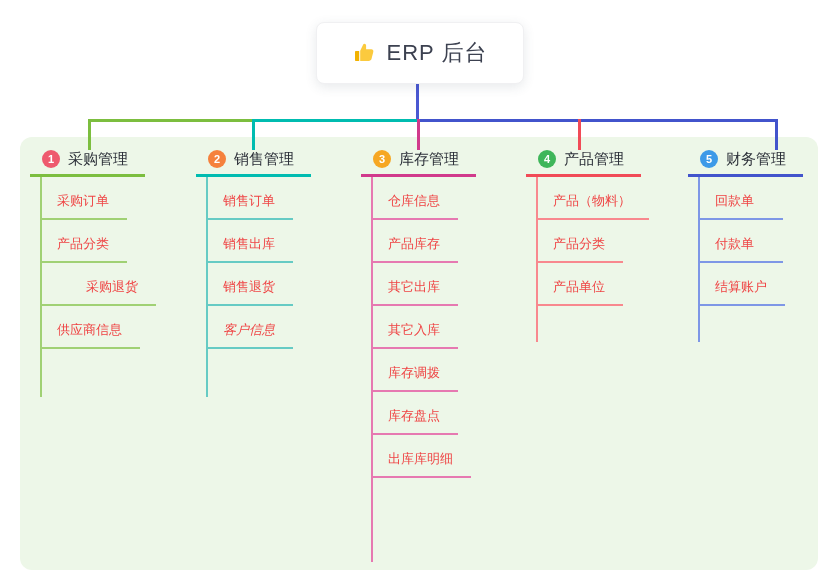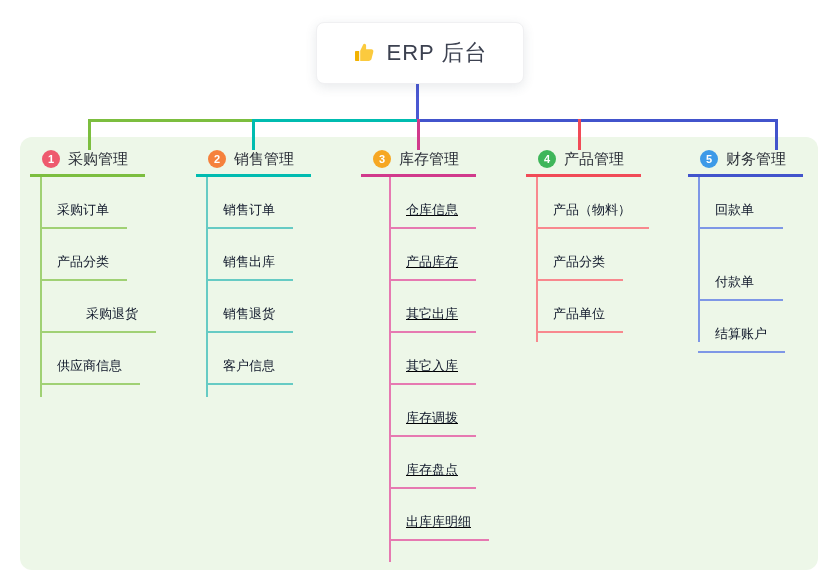--- a/index.html
+++ b/index.html
@@ -30,25 +30,25 @@
     font-size:15px;color:#2b2f38;font-weight:500;z-index:3;
   }
   .badge{
     width:18px;height:18px;border-radius:50%;flex:0 0 18px;
     color:#ffffff;font-size:11px;font-weight:600;
     display:flex;align-items:center;justify-content:center;
   }
   .kids{position:absolute;z-index:3;}
   .spine{position:absolute;left:0;top:0;width:2px;}
   .child-node{
-    position:relative;height:52px;box-sizing:border-box;
+    position:relative;height:43px;box-sizing:border-box;
     width:max-content;min-width:85px;
     display:flex;align-items:flex-end;
     padding:0 18px 8px 17px;white-space:nowrap;
-    font-size:13px;color:#0f172a;
+    font-size:13px;color:#ef4444;
   }
 </style>
 </head>
 <body>
 
 <div id="stage">
   <div class="panel" id="panel" style="background: rgb(237, 247, 232);"></div>
 
   <div class="root-node">
     <span class="icon">
@@ -78,28 +78,28 @@
     <div class="line" style="left: 252px; top: 119px; width: 3px; height: 31px; background: rgb(0, 188, 176);"></div>
     <div class="branch-node" style="left: 196px; border-bottom: 3px solid rgb(0, 188, 176);">
       <span class="badge" style="background: rgb(245, 129, 60);">2</span>
       <span>销售管理</span>
     </div>
     <div class="kids" style="left: 206px; top: 177px;">
       <div class="spine" style="height: 220px; background: rgb(102, 203, 196);"></div>
       <div class="child-node" style="border-bottom: 2px solid rgb(102, 203, 196);">销售订单</div>
       <div class="child-node" style="border-bottom: 2px solid rgb(102, 203, 196);">销售出库</div>
       <div class="child-node" style="border-bottom: 2px solid rgb(102, 203, 196);">销售退货</div>
-      <div class="child-node" style="border-bottom: 2px solid rgb(102, 203, 196);">客户信息</div>
+      <div class="child-node" style="border-bottom: 2px solid rgb(102, 203, 196); font-style: italic;">客户信息</div>
     </div>
     <div class="line" style="left: 417px; top: 119px; width: 3px; height: 31px; background: rgb(209, 58, 140);"></div>
     <div class="branch-node" style="left: 361px; border-bottom: 3px solid rgb(209, 58, 140);">
       <span class="badge" style="background: rgb(246, 167, 35);">3</span>
       <span>库存管理</span>
     </div>
-    <div class="kids" style="left: 389px; top: 177px; text-decoration: underline;">
+    <div class="kids" style="left: 371px; top: 177px;">
       <div class="spine" style="height: 385px; background: rgb(230, 121, 177);"></div>
       <div class="child-node" style="border-bottom: 2px solid rgb(230, 121, 177);">仓库信息</div>
       <div class="child-node" style="border-bottom: 2px solid rgb(230, 121, 177);">产品库存</div>
       <div class="child-node" style="border-bottom: 2px solid rgb(230, 121, 177);">其它出库</div>
       <div class="child-node" style="border-bottom: 2px solid rgb(230, 121, 177);">其它入库</div>
       <div class="child-node" style="border-bottom: 2px solid rgb(230, 121, 177);">库存调拨</div>
       <div class="child-node" style="border-bottom: 2px solid rgb(230, 121, 177);">库存盘点</div>
       <div class="child-node" style="border-bottom: 2px solid rgb(230, 121, 177);">出库库明细</div>
     </div>
     <div class="line" style="left: 578px; top: 119px; width: 3px; height: 31px; background: rgb(241, 75, 87);"></div>
@@ -114,16 +114,16 @@
       <div class="child-node" style="border-bottom: 2px solid rgb(248, 136, 142);">产品单位</div>
     </div>
     <div class="line" style="left: 775px; top: 119px; width: 3px; height: 31px; background: rgb(66, 84, 204);"></div>
     <div class="branch-node" style="left: 688px; border-bottom: 3px solid rgb(66, 84, 204);">
       <span class="badge" style="background: rgb(61, 154, 232);">5</span>
       <span>财务管理</span>
     </div>
     <div class="kids" style="left: 698px; top: 177px;">
       <div class="spine" style="height: 165px; background: rgb(126, 151, 230);"></div>
       <div class="child-node" style="border-bottom: 2px solid rgb(126, 151, 230);">回款单</div>
-      <div class="child-node" style="border-bottom: 2px solid rgb(126, 151, 230); margin-top: 20px;">付款单</div>
+      <div class="child-node" style="border-bottom: 2px solid rgb(126, 151, 230);">付款单</div>
       <div class="child-node" style="border-bottom: 2px solid rgb(126, 151, 230);">结算账户</div>
     </div>
   </div>
 
 </body></html>

